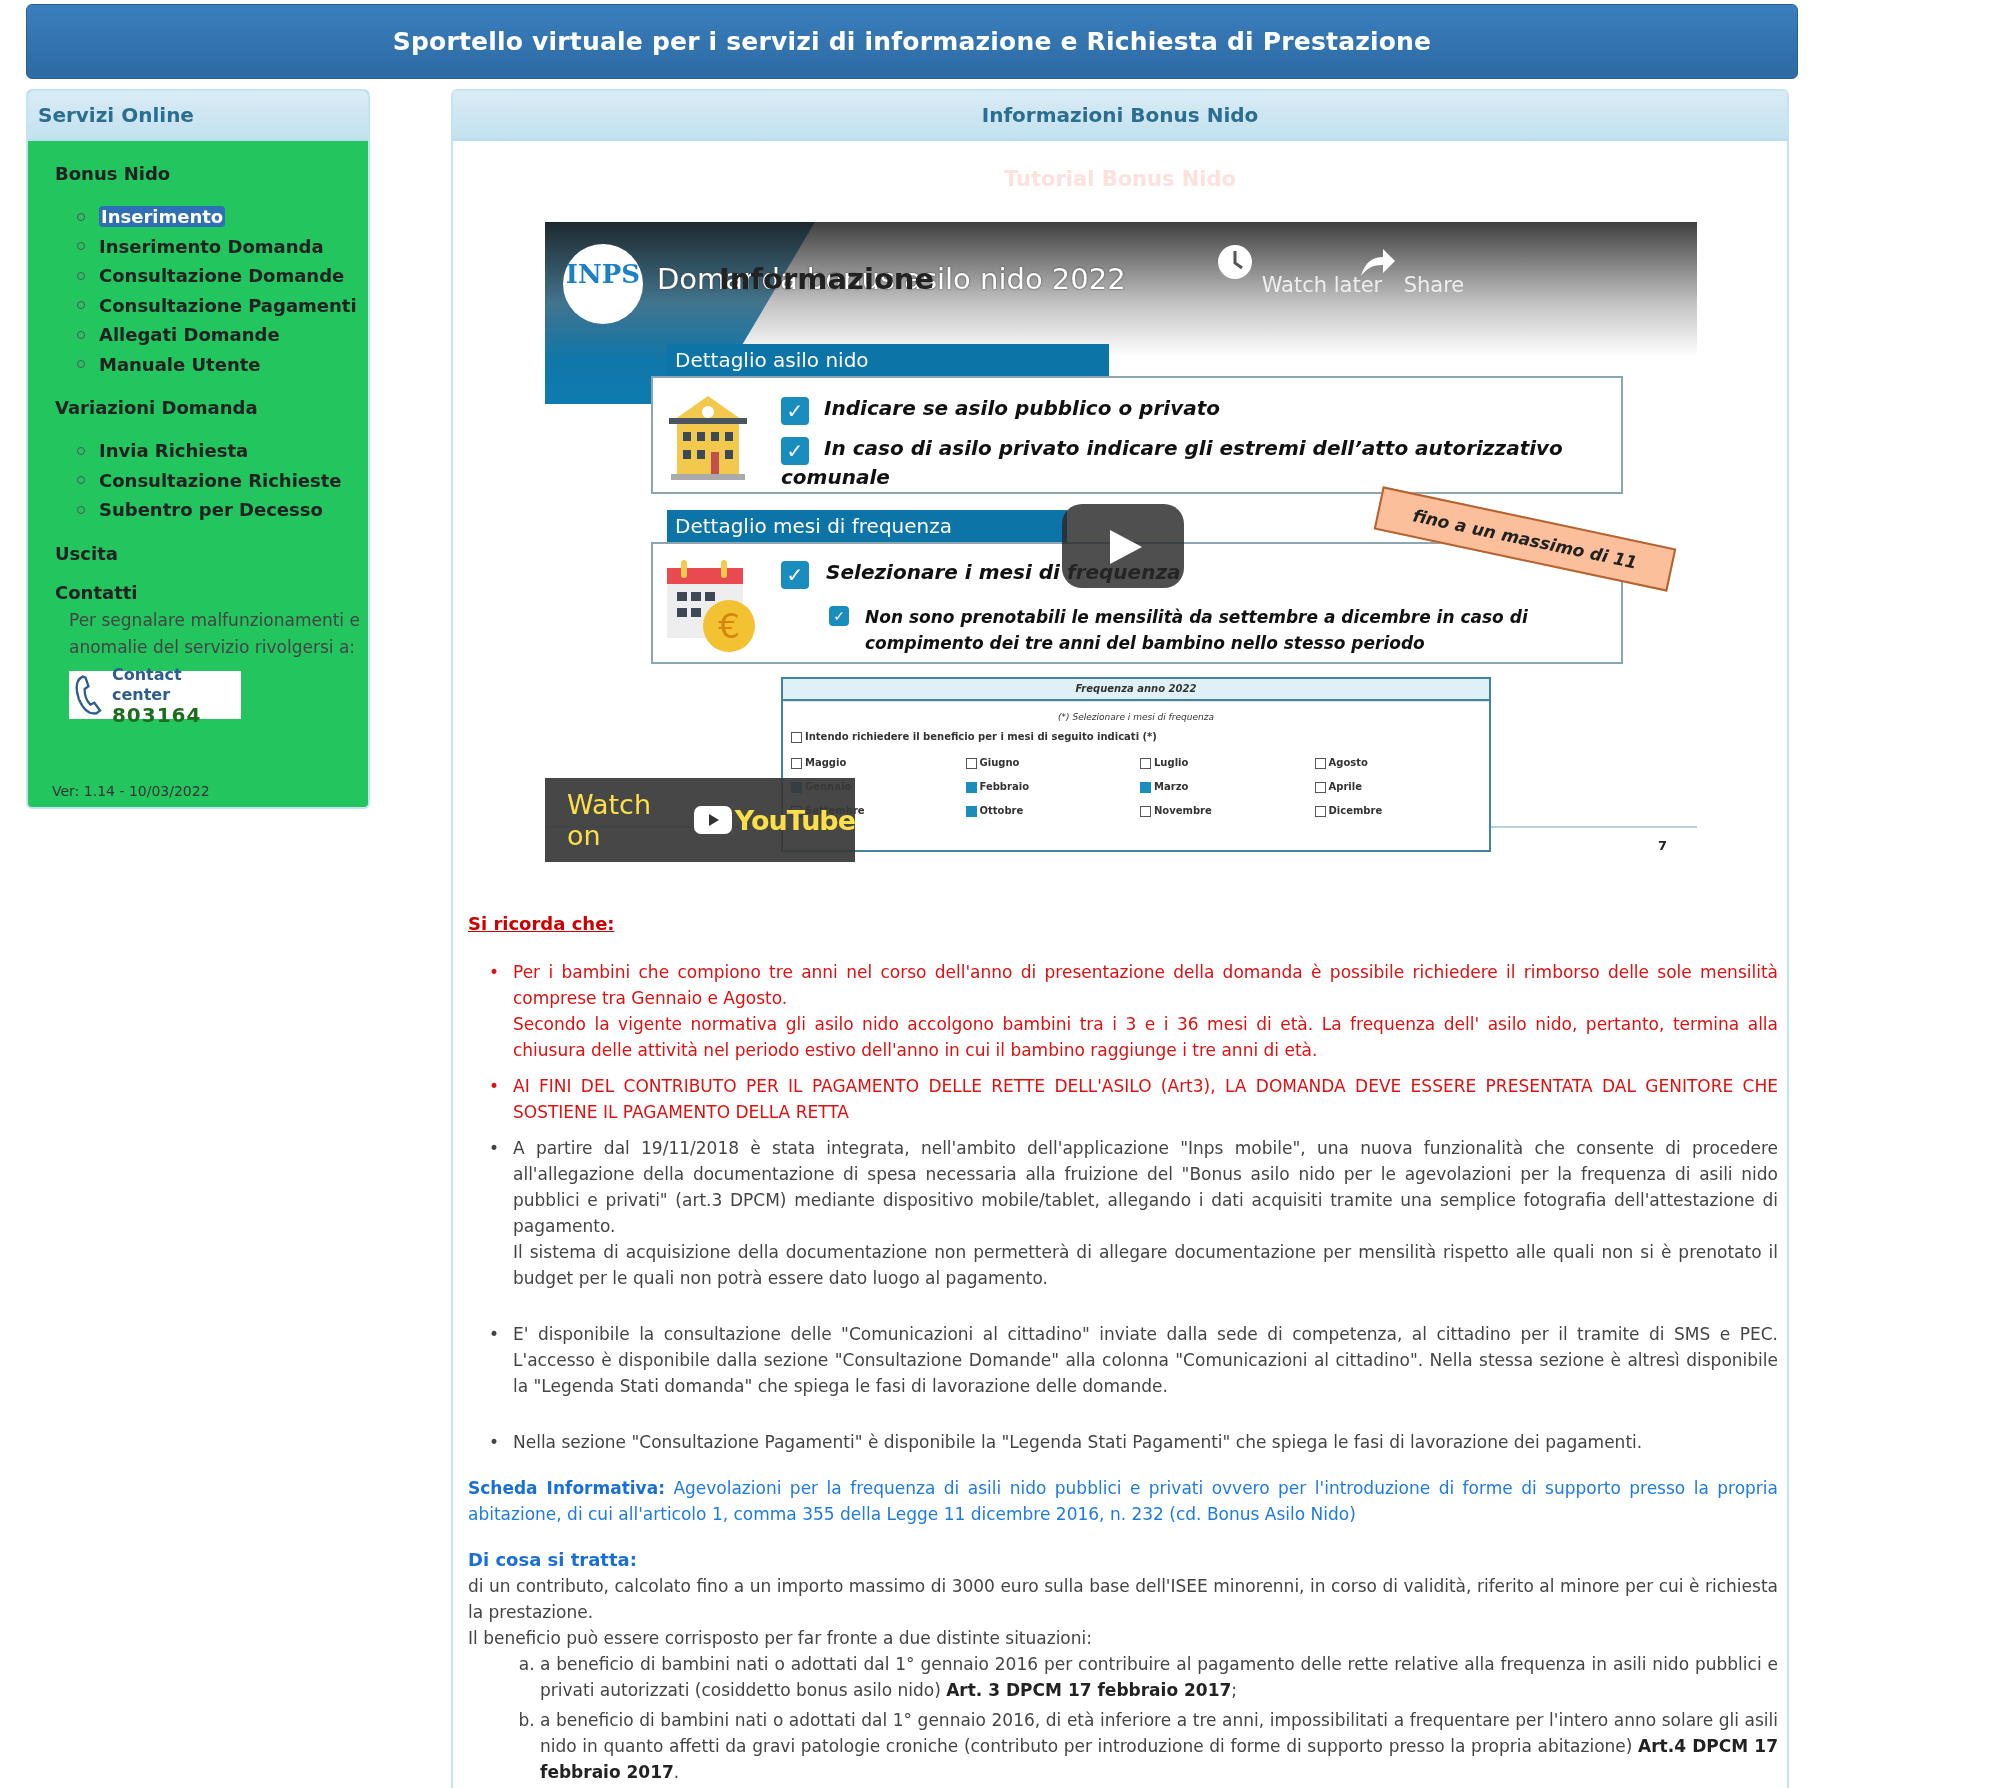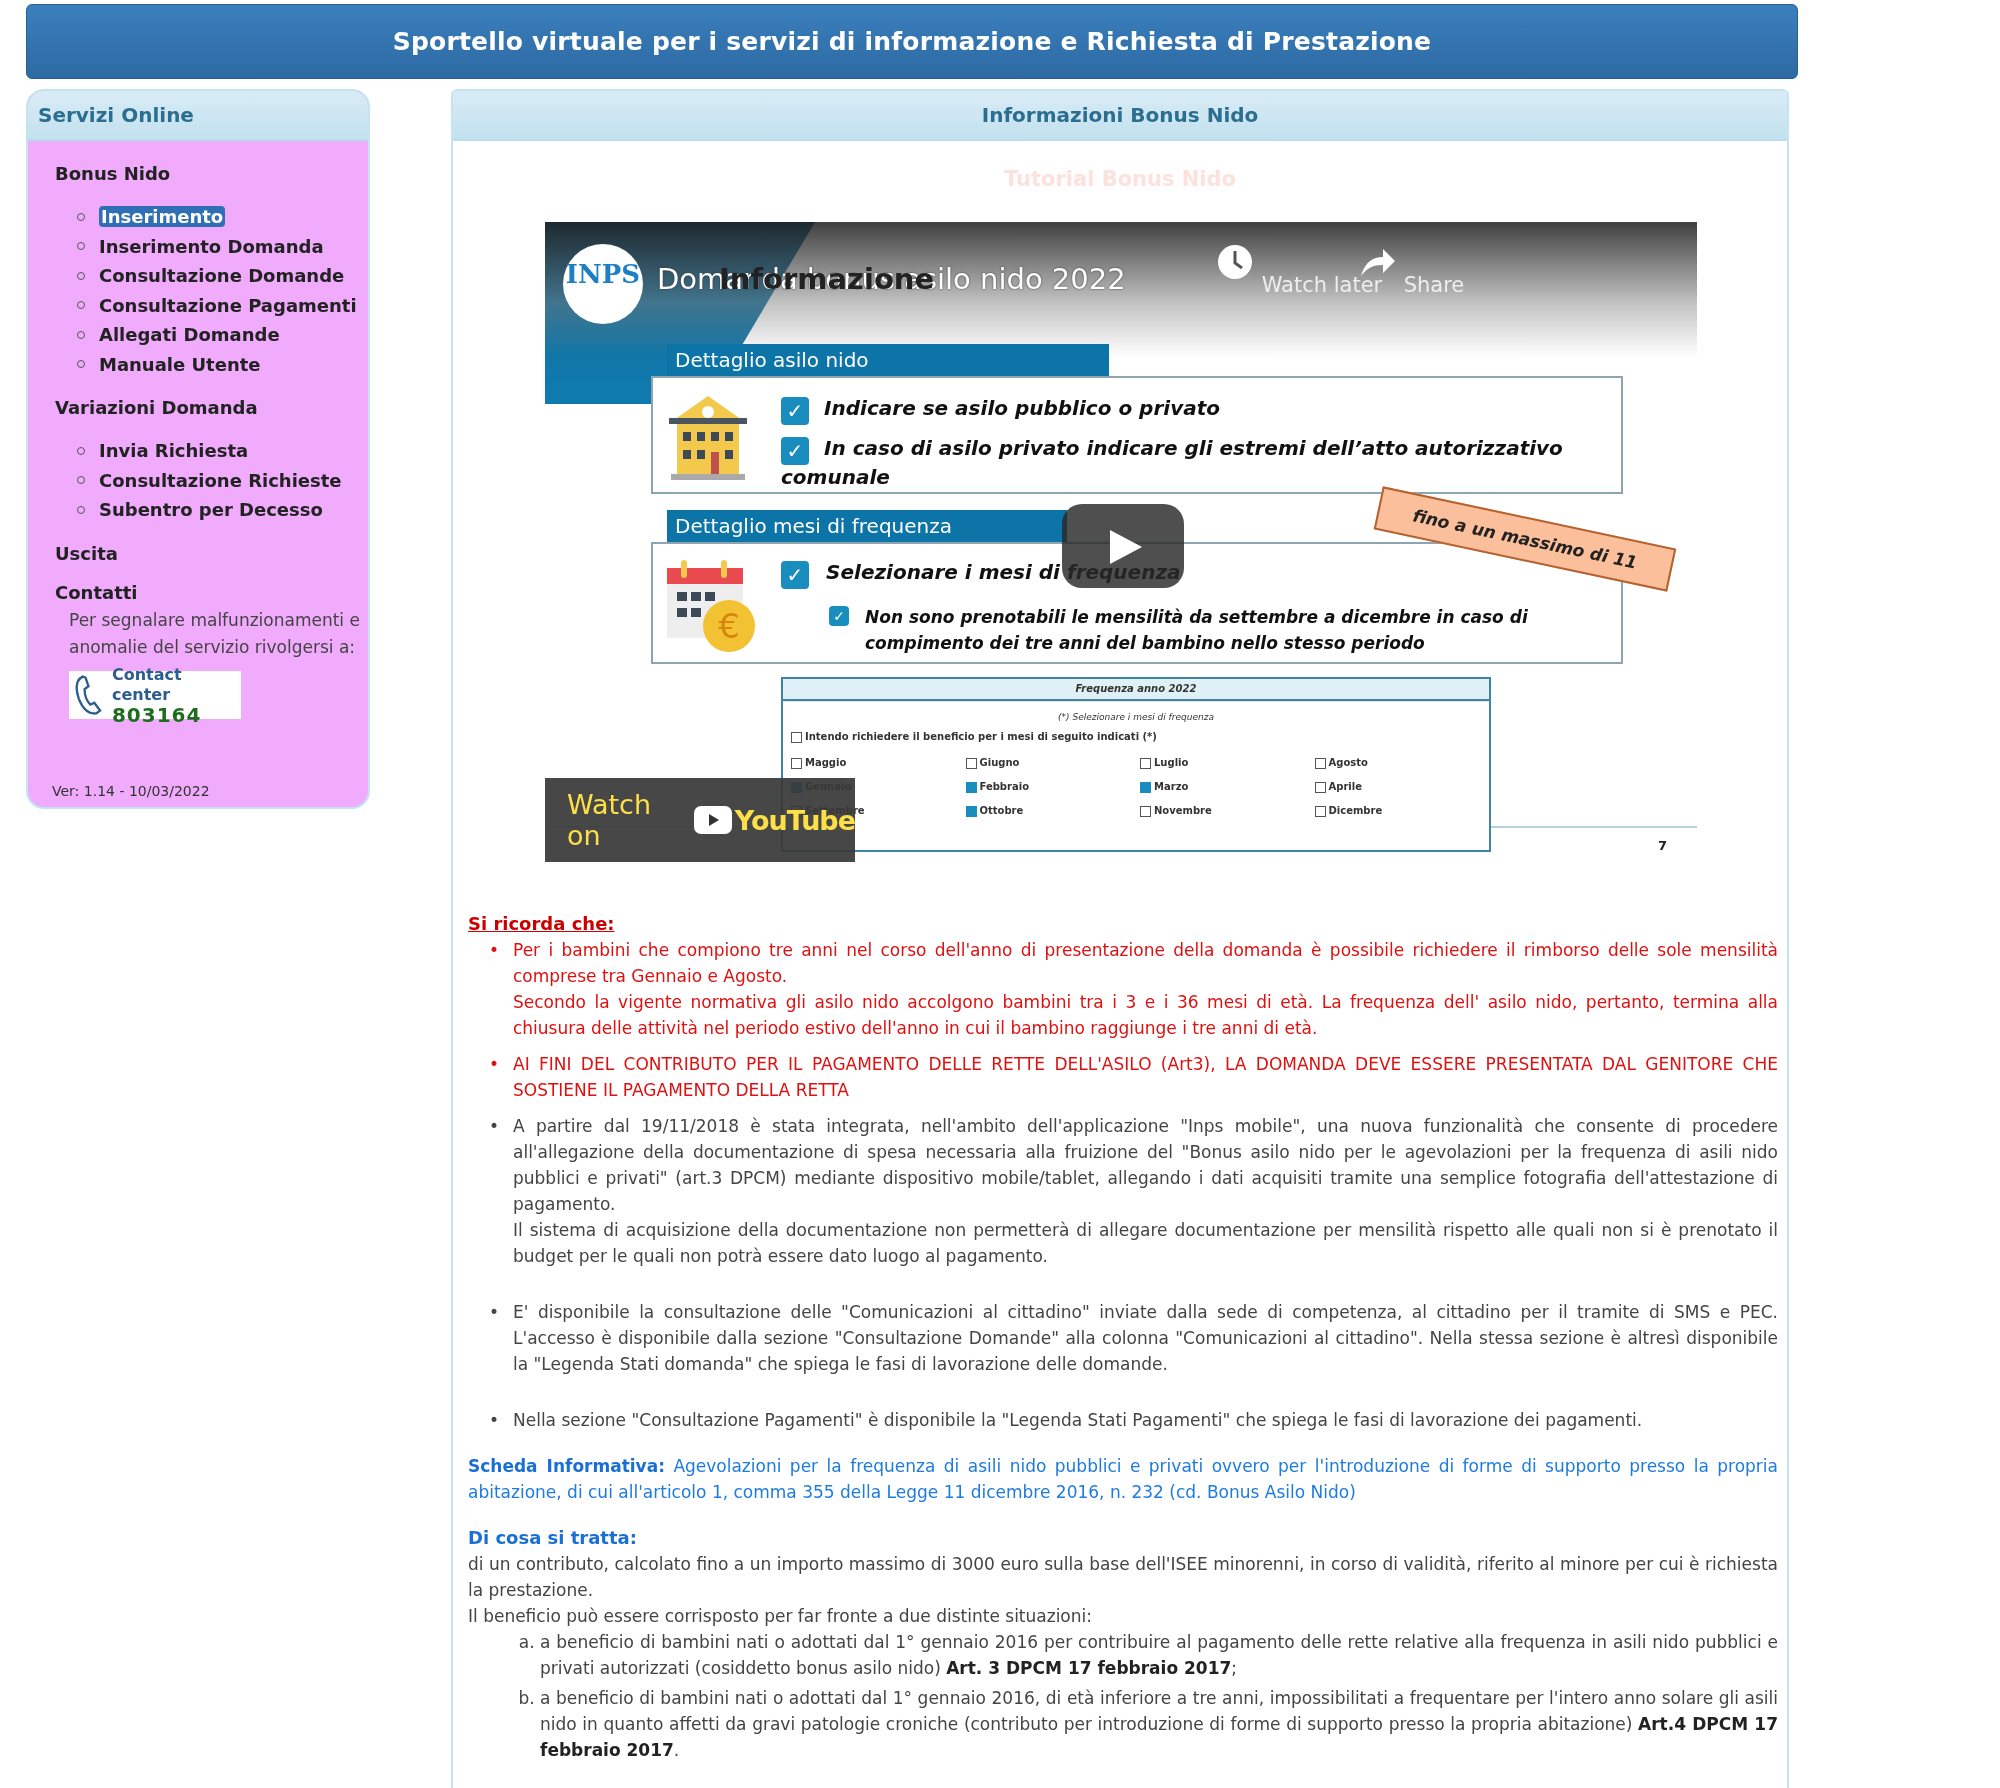--- a/index.html
+++ b/index.html
@@ -10,21 +10,21 @@
     position: absolute; left: 26px; top: 4px; width: 1772px; height: 75px;
     background: linear-gradient(#3a7fbd, #2d6aa3);
     border-radius: 6px; border: 1px solid #2a5f93;
     display: flex; align-items: center; justify-content: center;
     color: #fff; font-weight: bold; font-size: 25px;
     font-family: "DejaVu Sans", sans-serif; letter-spacing: 0.2px;
   }
 
   .sidebar {
     position: absolute; left: 26px; top: 89px; width: 344px; height: 720px;
-    background: #f0abfc; border: 2px solid #c4e4f1; border-radius: 18px; overflow: hidden;
+    background: #22c55e; border: 2px solid #c4e4f1; border-radius: 6px; overflow: hidden;
   }
   .panel-head {
     height: 50px; background: linear-gradient(#d9ecf6, #c3e1ef);
     border-bottom: 2px solid #b8ddec;
     color: #2b6e8f; font-weight: bold; font-size: 20px;
     display: flex; align-items: center;
   }
   .sidebar .panel-head { padding-left: 10px; }
   .side-body { padding: 22px 0 0 27px; }
   .sec-title { font-weight: bold; font-size: 18px; color: #222; margin-bottom: 18px; }
@@ -74,21 +74,21 @@
   .mini-chk { display: inline-block; width: 11px; height: 11px; border: 1px solid #555; vertical-align: middle; margin-right: 3px; }
   .mini-chk.on { background: #1a8dbf; border-color: #1a8dbf; }
   .watch-on { position: absolute; left: 0; top: 556px; width: 310px; height: 84px; background: rgba(55,55,55,0.92); color: #fde047; font-size: 27px; display: flex; align-items: center; padding-left: 22px; }
   .yt-logo { display: inline-flex; align-items: center; margin-left: 30px; font-weight: bold; font-size: 27px; letter-spacing: -1px; }
   .yt-logo .rect { width: 38px; height: 28px; background: #fff; border-radius: 7px; position: relative; margin-right: 3px; }
   .yt-logo .rect::after { content: ""; position: absolute; left: 15px; top: 8px; border-left: 10px solid #333; border-top: 6px solid transparent; border-bottom: 6px solid transparent; }
   .page-num { position: absolute; right: 30px; top: 616px; font-weight: bold; font-size: 13px; color: #222; }
   .hline { position: absolute; left: 0; top: 604px; width: 100%; height: 2px; background: #b7d1dc; }
 
   .content { position: absolute; left: 15px; top: 820px; width: 1310px; font-size: 17px; line-height: 26px; color: #444; }
-  .ricorda { color: #cc0000; font-weight: bold; text-decoration: underline; font-size: 18px; }
+  .ricorda { color: #cc0000; font-weight: bold; text-decoration: underline; font-size: 18px; margin-bottom: 22px; }
   ul.notes { list-style: none; padding-left: 45px; }
   ul.notes li { position: relative; text-align: justify; margin-bottom: 10px; }
   ul.notes li::before { content: "•"; position: absolute; left: -24px; top: 0; }
   ul.notes li.red { color: #dd1111; }
   ul.notes li.gap { margin-bottom: 30px; }
   .scheda { color: #1e7be0; text-align: justify; margin-top: 10px; }
   .scheda b, .blue-head { color: #1a6fd6; font-weight: bold; }
   .blue-head { margin-top: 20px; font-size: 18px; }
   ol.sits { list-style: lower-alpha; padding-left: 72px; }
   ol.sits li { text-align: justify; margin-bottom: 4px; }

